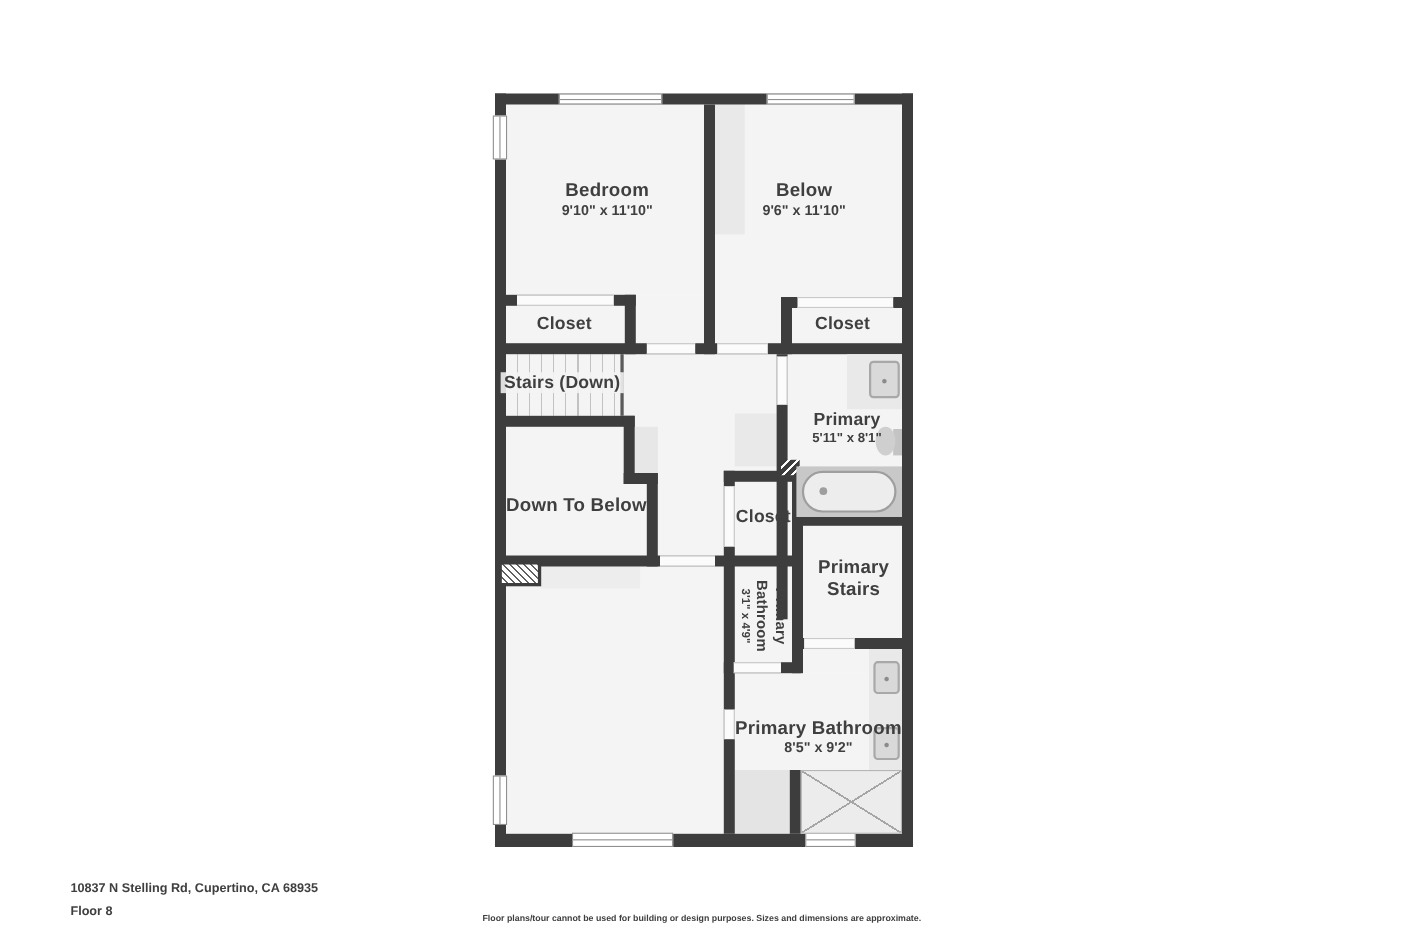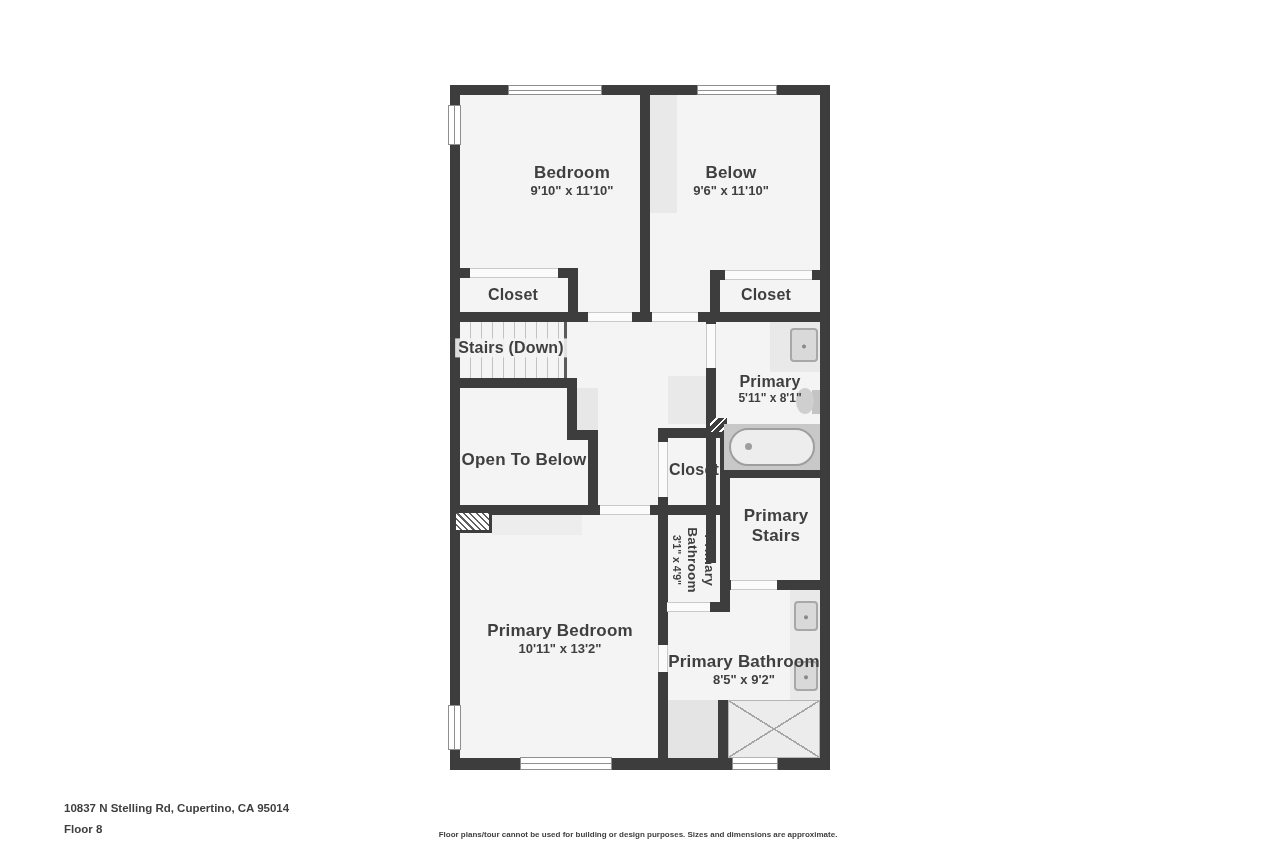--- a/index.html
+++ b/index.html
@@ -136,21 +136,21 @@
   <div class="toilet-tank" style="left:362px;top:305px;width:8px;height:24px;"></div>
   <div class="toilet-bowl" style="left:346px;top:303px;width:18px;height:26px;"></div>
   <div class="tub-surround" style="left:274px;top:339px;width:96px;height:46px;"></div>
   <div class="tub" style="left:279px;top:343px;width:86px;height:38px;"></div>
   <div class="tub-dot" style="left:295px;top:358px;"></div>
   <div class="gray" style="left:340px;top:505px;width:30px;height:114px;"></div>
   <div class="sink" style="left:344px;top:516px;width:24px;height:30px;"></div>
   <div class="sink" style="left:344px;top:576px;width:24px;height:30px;"></div>
   <div class="shower" style="left:278px;top:615px;width:92px;height:58px;"></div>
 
-  <div class="label" style="left:102px;top:96px;margin-left:20px;">
+  <div class="label" style="left:102px;top:96px;">
     <span class="nm">Bedroom</span>
     <span class="dm">9'10" x 11'10"</span>
   </div>
   <div class="label" style="left:281px;top:96px;">
     <span class="nm">Below</span>
     <span class="dm">9'6" x 11'10"</span>
   </div>
   <div class="label sm" style="left:63px;top:210px;">
     <span class="nm">Closet</span>
   </div>
@@ -158,37 +158,33 @@
     <span class="nm">Closet</span>
   </div>
   <div class="label sm stairs-lb" style="left:61px;top:263px;">
     <span class="nm">Stairs (Down)</span>
   </div>
   <div class="label sm" style="left:320px;top:304px;">
     <span class="nm">Primary</span>
     <span class="dm">5'11" x 8'1"</span>
   </div>
   <div class="label" style="left:74px;top:375px;">
-    <span class="nm">Open To Below</span>
+    <span class="nm">Down To Below</span>
   </div>
   <div class="label sm" style="left:244px;top:385px;">
     <span class="nm">Closet</span>
   </div>
   <div class="label wrap" style="left:326px;top:441px;">
     <span class="nm">Primary Stairs</span>
   </div>
   <div class="label rot" style="left:244px;top:475px;">
     <span class="nm">Primary Bathroom</span>
     <span class="dm">3'1" x 4'9"</span>
   </div>
-  <div class="label" style="left:110px;top:554px;">
-    <span class="nm">Primary Bedroom</span>
-    <span class="dm">10'11" x 13'2"</span>
-  </div>
   <div class="label" style="left:294px;top:585px;">
     <span class="nm">Primary Bathroom</span>
     <span class="dm">8'5" x 9'2"</span>
   </div>
 </div>
 
-<div class="footer-address">10837 N Stelling Rd, Cupertino, CA 95014</div>
+<div class="footer-address">10837 N Stelling Rd, Cupertino, CA 68935</div>
 <div class="footer-floor">Floor 8</div>
 <div class="footer-disclaimer">Floor plans/tour cannot be used for building or design purposes. Sizes and dimensions are approximate.</div>
 
 </body></html>

